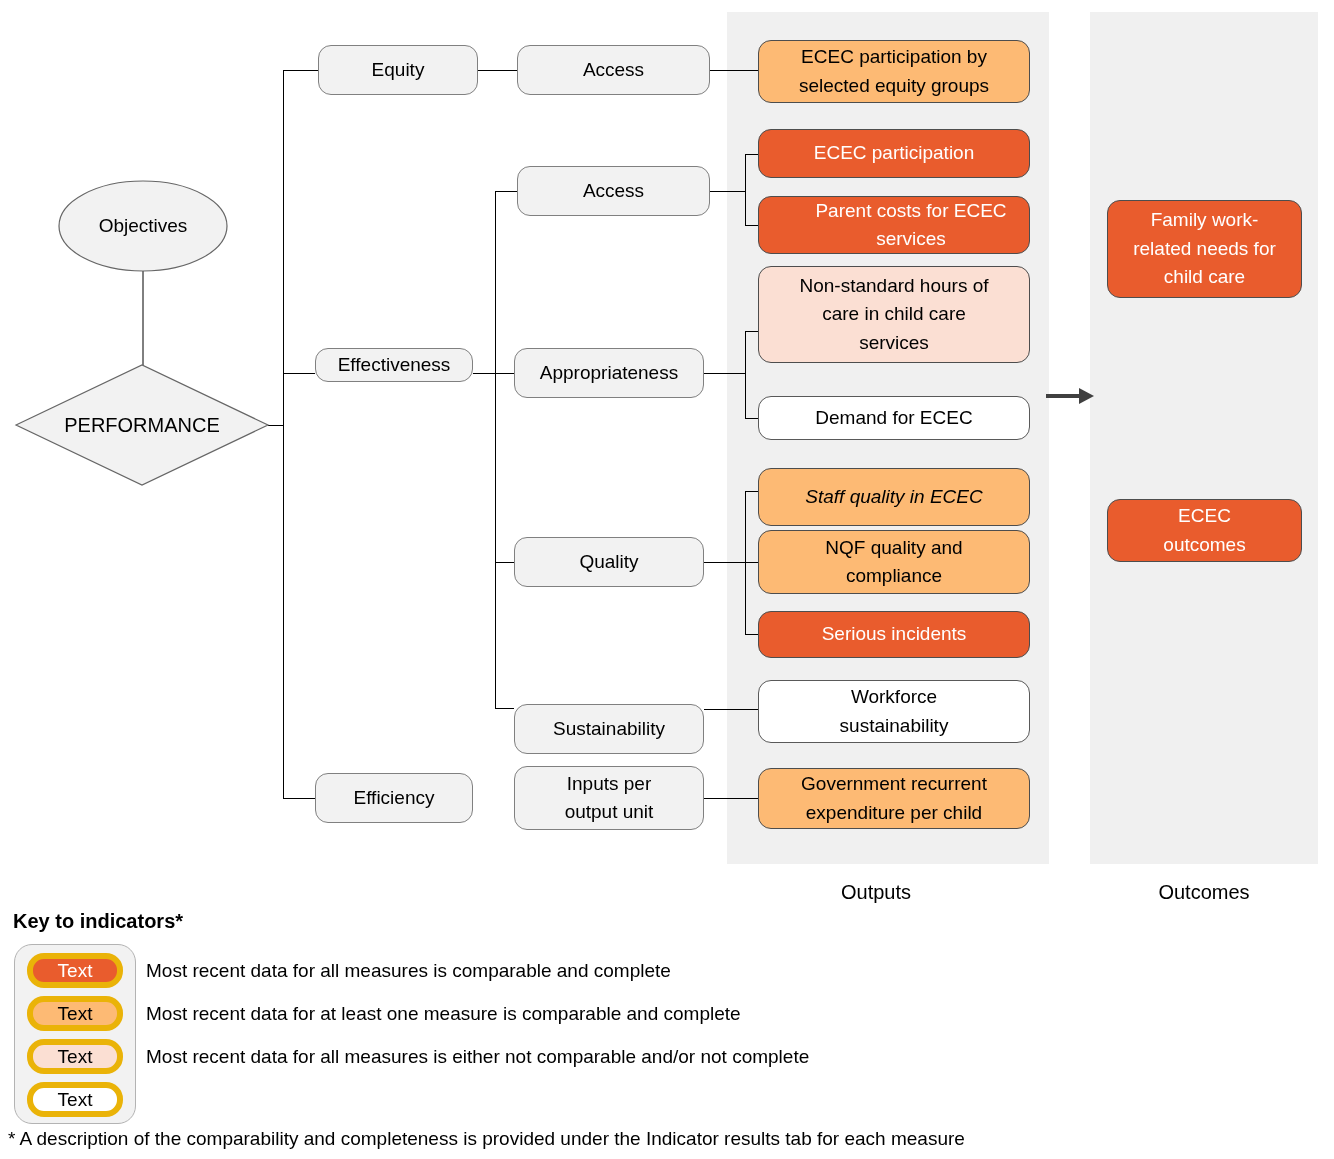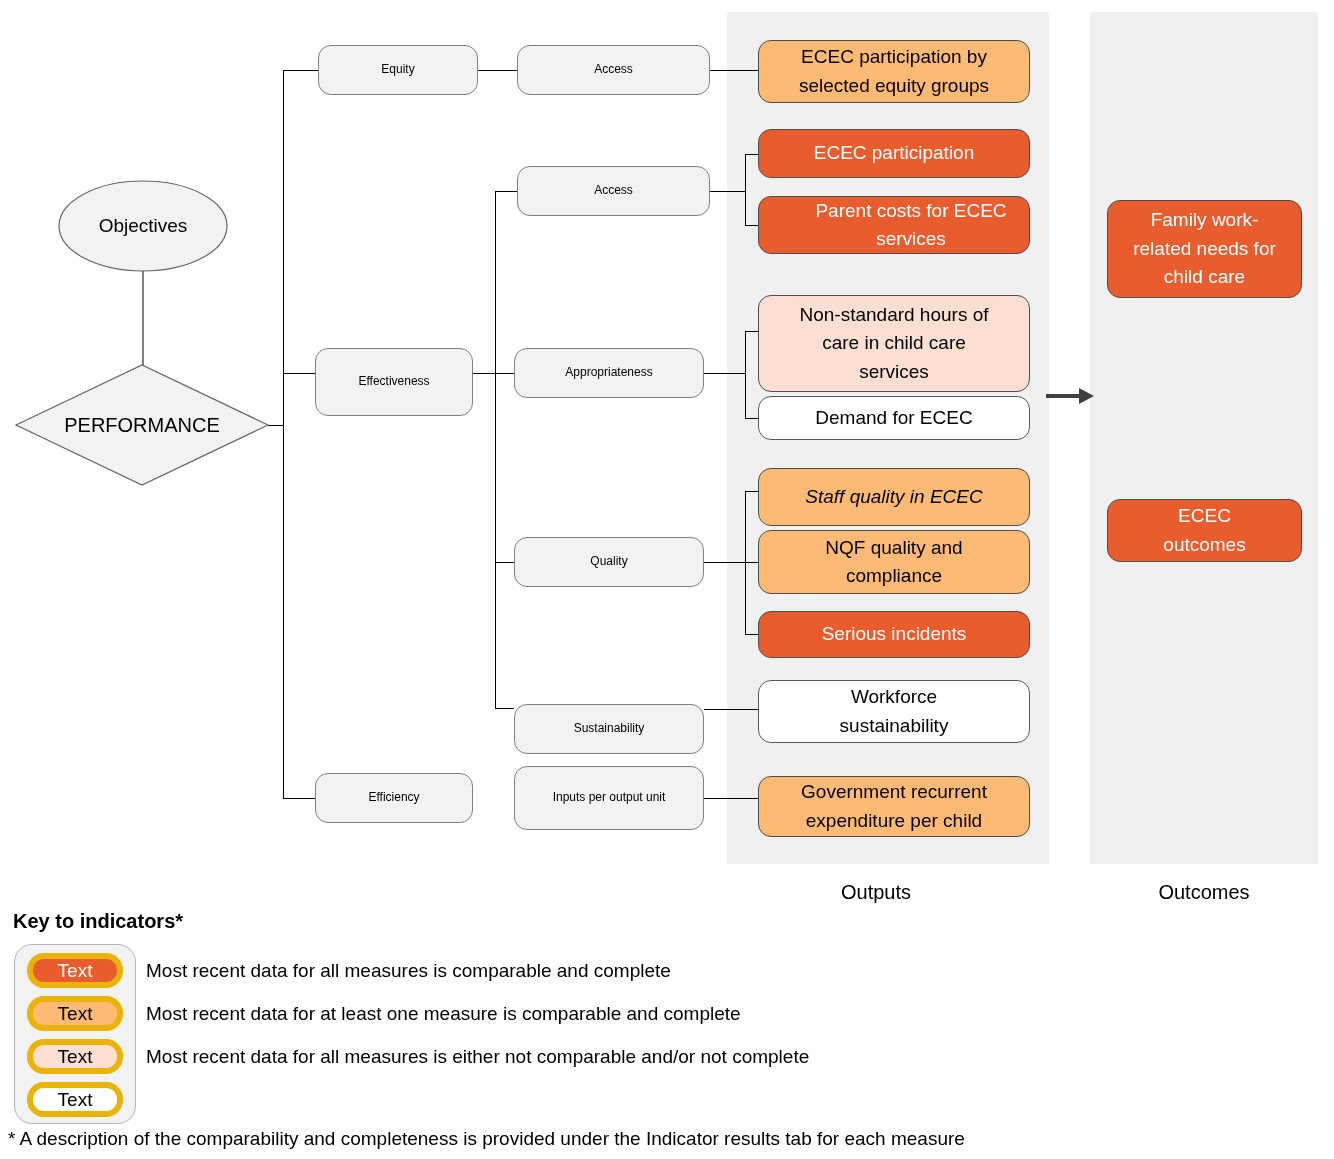--- a/index.html
+++ b/index.html
@@ -8,21 +8,21 @@
     font-family:"Liberation Sans","DejaVu Sans",sans-serif;color:#000;
     overflow:hidden;
   }
   .col{position:absolute;top:12px;height:852px;background:#F0F0F0;z-index:0;}
   #col-outputs{left:727px;width:322px;}
   #col-outcomes{left:1090px;width:228px;}
   svg.wires{position:absolute;left:0;top:0;z-index:1;}
   .lbl{position:absolute;z-index:2;display:flex;align-items:center;justify-content:center;
        text-align:center;font-size:19px;line-height:1.5;}
   .node{position:absolute;z-index:2;display:flex;align-items:center;justify-content:center;
-        text-align:center;font-size:12px;line-height:1.45;
+        text-align:center;font-size:19px;line-height:1.45;
         background:#F2F2F2;border:1px solid #808080;border-radius:13px;box-sizing:border-box;}
   .out{position:absolute;z-index:2;display:flex;align-items:center;justify-content:center;
        text-align:center;font-size:19px;line-height:1.5;
        border:1px solid #4D4D4D;border-radius:13px;box-sizing:border-box;padding:0 14px;}
   .status-all_comparable{background:#E95C2D;color:#ffffff;}
   .status-at_least_one{background:#fdba74;color:#000000;}
   .status-not_comparable{background:#FBDFD3;color:#000000;}
   .status-no_data{background:#ffffff;color:#000000;border-color:#595959;}
   .axis-label{font-size:20px;}
   
@@ -93,40 +93,40 @@
     <g shape-rendering="auto">
       <line x1="1046" y1="396" x2="1081" y2="396" stroke="#404040" stroke-width="4"></line>
       <polygon points="1079,388 1094,396 1079,404" fill="#404040" stroke="none"></polygon>
     </g>
   </svg>
 
   <div class="lbl" style="left:16px;top:365px;width:252px;height:120px;font-size:20px;">PERFORMANCE</div>
   <div class="lbl" style="left:59px;top:182px;width:168px;height:88px;">Objectives</div>
 
   <div class="node" style="left:318px;top:45px;width:160px;height:50px;">Equity</div>
-  <div class="node" style="left:315px;top:348px;width:158px;height:68px;">Effectiveness</div>
+  <div class="node" style="left:315px;top:348px;width:158px;height:34px;">Effectiveness</div>
   <div class="node" style="left:315px;top:773px;width:158px;height:50px;">Efficiency</div>
 
   <div class="node" style="left:517px;top:45px;width:193px;height:50px;">Access</div>
   <div class="node" style="left:517px;top:166px;width:193px;height:50px;">Access</div>
   <div class="node" style="left:514px;top:348px;width:190px;height:50px;">Appropriateness</div>
   <div class="node" style="left:514px;top:537px;width:190px;height:50px;">Quality</div>
   <div class="node" style="left:514px;top:704px;width:190px;height:50px;">Sustainability</div>
   <div class="node" style="left:514px;top:766px;width:190px;height:64px;padding:13px 28px;">Inputs per output unit</div>
 
   <div class="out status-at_least_one" style="left:758px;top:40px;width:272px;height:63px;">ECEC participation by selected equity groups</div>
   <div class="out status-all_comparable" style="left:758px;top:129px;width:272px;height:49px;">ECEC participation</div>
   <div class="out status-all_comparable" style="left:758px;top:196px;width:272px;height:58px;padding-left:48px;">Parent costs for ECEC services</div>
-  <div class="out status-not_comparable" style="left:758px;top:295px;width:272px;height:97px;padding:0 28px;">Non-standard hours of care in child care services</div>
+  <div class="out status-not_comparable" style="left:758px;top:266px;width:272px;height:97px;padding:0 28px;">Non-standard hours of care in child care services</div>
   <div class="out status-no_data" style="left:758px;top:396px;width:272px;height:44px;">Demand for ECEC</div>
   <div class="out status-at_least_one" style="left:758px;top:468px;width:272px;height:58px;font-style:italic;">Staff quality in ECEC</div>
   <div class="out status-at_least_one" style="left:758px;top:530px;width:272px;height:64px;padding:0 55px;">NQF quality and compliance</div>
   <div class="out status-all_comparable" style="left:758px;top:611px;width:272px;height:47px;">Serious incidents</div>
   <div class="out status-no_data" style="left:758px;top:680px;width:272px;height:63px;padding:12px 60px;">Workforce sustainability</div>
-  <div class="out status-at_least_one" style="left:758px;top:768px;width:272px;height:61px;margin-top:8px;">Government recurrent expenditure per child</div>
+  <div class="out status-at_least_one" style="left:758px;top:768px;width:272px;height:61px;">Government recurrent expenditure per child</div>
 
   <div class="out status-all_comparable" style="left:1107px;top:200px;width:195px;height:98px;">Family work-related needs for child care</div>
   <div class="out status-all_comparable" style="left:1107px;top:499px;width:195px;height:63px;padding:0 40px;">ECEC outcomes</div>
 
   <div class="lbl axis-label" style="left:776px;top:878px;width:200px;height:28px;">Outputs</div>
   <div class="lbl axis-label" style="left:1104px;top:878px;width:200px;height:28px;">Outcomes</div>
 
   <div id="key-heading">Key to indicators*</div>
   <div id="key-box"></div>
 

